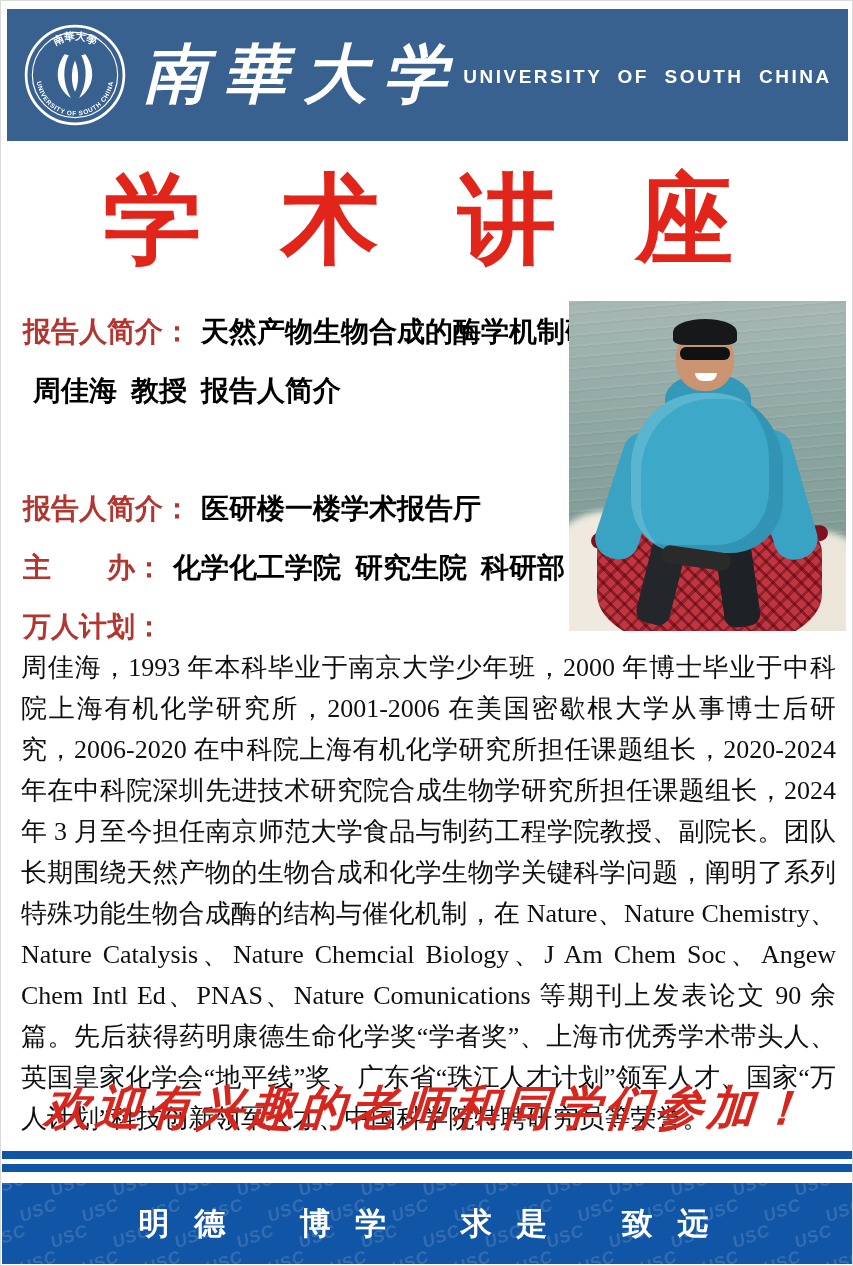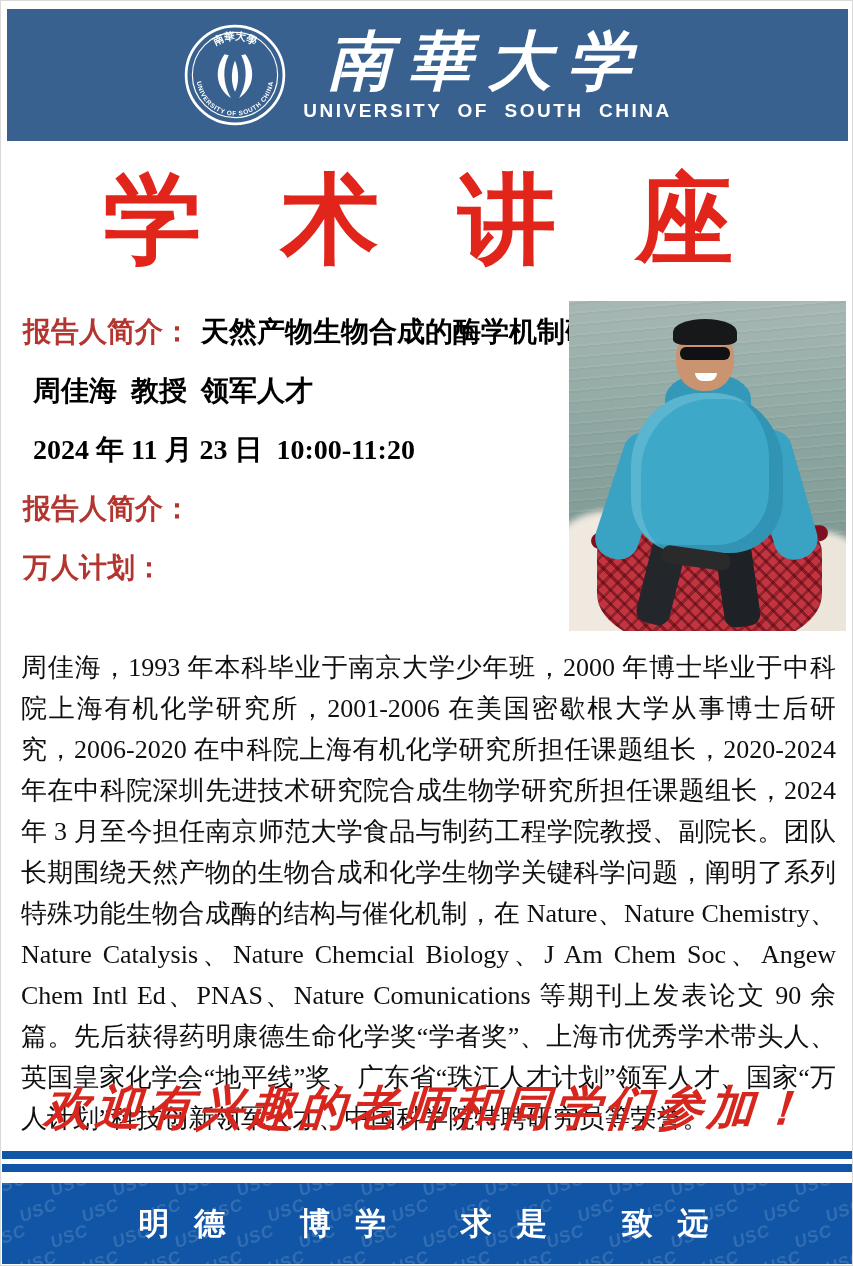--- a/index.html
+++ b/index.html
@@ -10,21 +10,21 @@
     --c-welcome:#d7261d;
   }
   *{margin:0;padding:0;box-sizing:border-box;}
   html,body{background:#fff;}
   body{width:853px;height:1266px;position:relative;font-family:"Liberation Serif",serif;}
   #poster{position:absolute;inset:0;width:853px;height:1266px;background:#fff;border:1px solid #d9d9d9;overflow:hidden;}
 
   
   .header-band{position:absolute;left:6px;top:8px;width:841px;height:132px;background:var(--c-header);display:flex;align-items:center;justify-content:center;gap:16px;}
   .seal{width:104px;height:104px;flex:0 0 auto;}
-  .header-names{display:flex;flex-direction:column;align-items:center;}
+  .header-names{display:flex;flex-direction:row;align-items:center;}
   .cn-name{color:#fff;font-size:64px;font-weight:bold;font-style:italic;letter-spacing:16px;font-family:"Liberation Serif",serif;line-height:1.05;white-space:pre;}
   .en-name{color:#fff;font-size:19px;font-weight:bold;letter-spacing:2.5px;font-family:"Liberation Sans",sans-serif;white-space:pre;margin-top:4px;}
 
   
   .main-title{position:absolute;top:162px;left:0;width:100%;text-align:center;color:var(--c-title);font-family:"Liberation Sans",sans-serif;font-weight:900;font-size:98px;letter-spacing:26px;padding-left:10px;line-height:1.15;white-space:pre;}
 
   
   .info{position:absolute;left:22px;top:301px;width:545px;}
   .info-row{display:flex;align-items:center;height:59px;font-size:28px;font-weight:bold;}
   .info-label{color:var(--c-label);white-space:pre;flex:0 0 auto;}
@@ -95,31 +95,35 @@
 
   <div class="main-title">学 术 讲 座</div>
 
   <div class="info" id="info-rows">
     <div class="info-row">
       <span class="info-label">报告人简介：</span>
       <span class="info-value">天然产物生物合成的酶学机制研究</span>
     </div>
 
     <div class="info-row">
-      <span class="info-value">周佳海  教授  领军人才</span>
-    </div>
-
-    <div class="info-row">
-      <span class="info-value">2024 年 11 月 23 日  10:00-11:20</span>
+      <span class="info-value">周佳海  教授  报告人简介</span>
+    </div>
+
+    <div class="info-row">
     </div>
 
     <div class="info-row">
       <span class="info-label">报告人简介：</span>
-    </div>
-
+      <span class="info-value">医研楼一楼学术报告厅</span>
+    </div>
+
+    <div class="info-row">
+      <span class="info-label">主　　办：</span>
+      <span class="info-value">化学化工学院  研究生院  科研部</span>
+    </div>
 
     <div class="info-row">
       <span class="info-label">万人计划：</span>
       <span class="info-value"></span>
     </div>
   </div>
 
   <div class="photo">
     <div class="ripples"></div>
     <div class="fur-l"></div>

